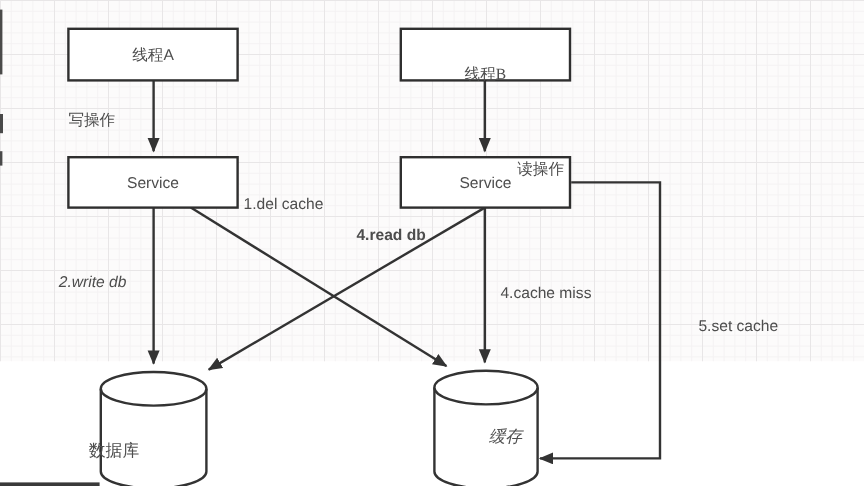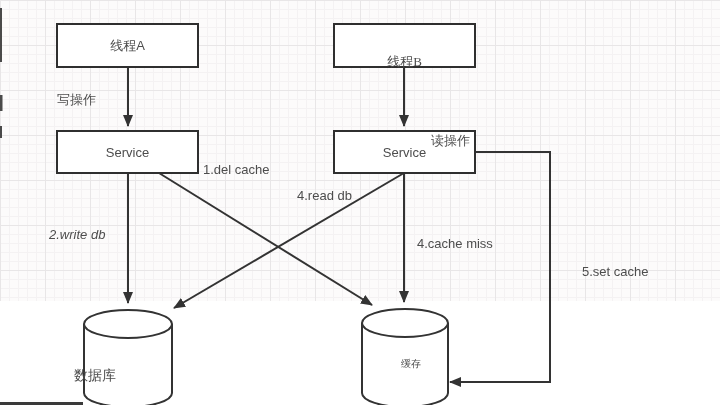--- a/index.html
+++ b/index.html
@@ -24,27 +24,27 @@
   }
   .node-lbl{
     position:absolute;display:flex;align-items:center;justify-content:center;
     color:#4d4d4d;font-size:13px;white-space:nowrap;user-select:none;
   }
   .thread-a-lbl{left:57px;top:24px;width:141px;height:43px;}
   .thread-b-lbl{left:334px;top:40px;width:141px;height:43px;font-family:Liberation Serif, serif;}
   .service-a-lbl{left:57px;top:131px;width:141px;height:42px;}
   .service-b-lbl{left:334px;top:131px;width:141px;height:42px;}
   .db-lbl{left:74px;top:368px;width:88px;text-align:left;font-size:14px;}
-  .cache-lbl{left:367px;top:356px;width:88px;text-align:center;font-size:10px;}
+  .cache-lbl{left:377px;top:356px;width:88px;text-align:center;font-size:14px;font-style:italic;}
   .write-op-lbl{left:57px;top:93px;font-family:Liberation Mono, monospace;}
   .read-op-lbl{left:431px;top:96px;margin-top:37px;}
   .step1-lbl{left:203px;top:162px;}
   .step2-lbl{left:49px;top:227px;font-style:italic;}
   .step3-lbl{left:417px;top:236px;}
-  .step4-lbl{left:297px;top:188px;}
+  .step4-lbl{left:297px;top:188px;font-weight:bold;}
   .step5-lbl{left:582px;top:264px;}
 </style>
 </head>
 <body>
 
 <div class="canvas">
 
   <svg class="shapes" width="720" height="405" viewBox="0 0 720 405">
     <defs>
       <marker id="ah" markerUnits="userSpaceOnUse" markerWidth="14" markerHeight="12" refX="11" refY="5" orient="auto">

